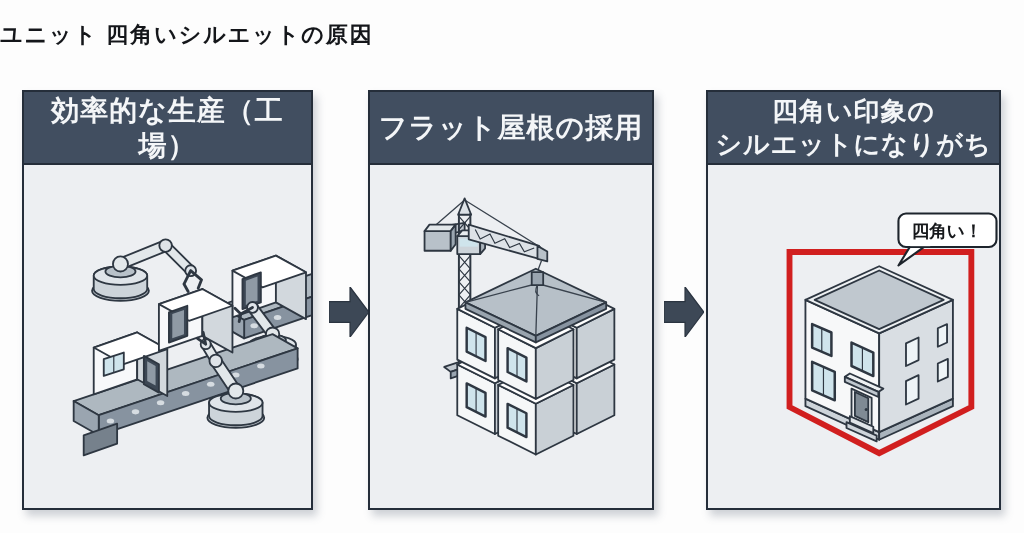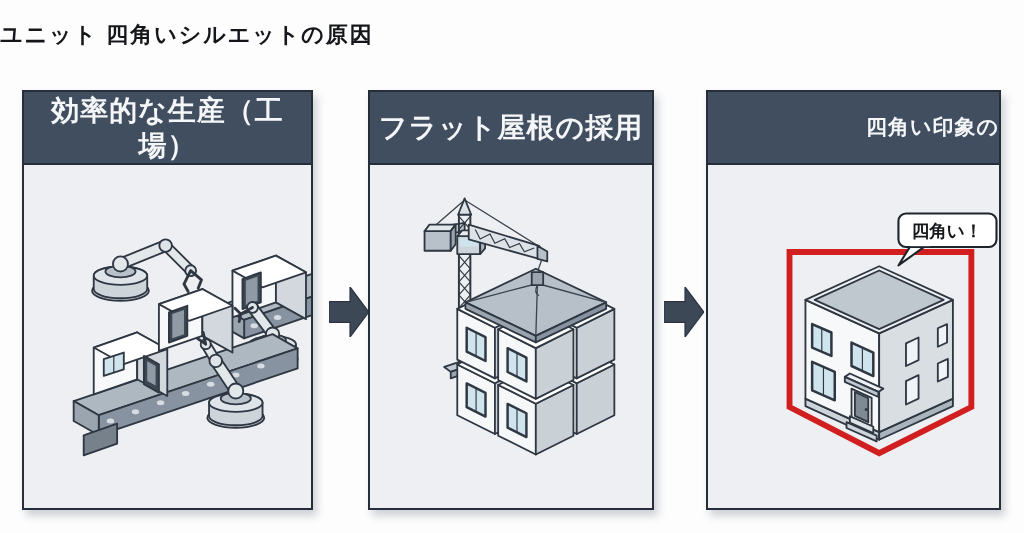--- a/index.html
+++ b/index.html
@@ -20,21 +20,21 @@
   }
   .panel-1 { left:22px;  width:291px; }
   .panel-2 { left:368px; width:286px; }
   .panel-3 { left:706px; width:295px; }
   .panel-header {
     height:71px; background:#414e60; border-bottom:2.5px solid #252e3a;
     display:flex; flex-direction:column; align-items:center; justify-content:center;
     color:#f4f6f8; font-weight:bold; font-size:28px; line-height:1.25;
     text-align:center; letter-spacing:1px;
   }
-  .panel-3 .panel-header { font-size:21px;align-items:flex-end; }
+  .panel-3 .panel-header { font-size:26px; }
   .panel-body { position:relative; height:calc(100% - 71px); overflow:hidden;margin-left:48px; }
   .illu { position:absolute; left:0; top:0; width:100%; height:100%; display:block; }
   .arrow { position:absolute; top:287px; width:40px; height:50px; }
   
   .s  { stroke:#2e3742; stroke-width:2.2; stroke-linejoin:round; stroke-linecap:round; }
   .s3 { stroke:#2e3742; stroke-width:3;   stroke-linejoin:round; stroke-linecap:round; }
   .thin  { stroke:#2e3742; stroke-width:1.4; fill:none; }
   .cable { stroke:#39424d; stroke-width:1.6; fill:none; }
   .claw  { stroke:#2e3742; stroke-width:3.4; fill:none; stroke-linecap:round; }
   .ns { stroke:none; }
@@ -228,20 +228,21 @@
   </div>
 </div>
 
 <svg class="arrow" style="left:664px" viewBox="0 0 38 48">
   <polygon points="0,14 20,14 20,0 38,24 20,48 20,34 0,34" fill="#3d4856" stroke="#2b3440" stroke-width="1.2"></polygon>
 </svg>
 
 <div class="panel panel-3">
   <div class="panel-header">
     <span>四角い印象の</span>
+    <span>シルエットになりがち</span>
   </div>
   <div class="panel-body">
     <svg class="illu" viewBox="0 0 290 344" preserveAspectRatio="xMidYMid meet">
 
       <polygon points="40,70 257,70 257,255 147,310 40,255" fill="none" stroke="#d11f1f" stroke-width="7" stroke-linejoin="miter"></polygon>
 
       <g>
         <path class="s" d="M59,245 L147,285 L147,294 L59,254 Z" fill="#cdd4da"></path>
         <path class="s" d="M147,285 L235,245 L235,254 L147,294 Z" fill="#aab4bd"></path>
         <path class="s" d="M59,127 L147,167 L147,285 L59,245 Z" fill="#f7f8f9"></path>

